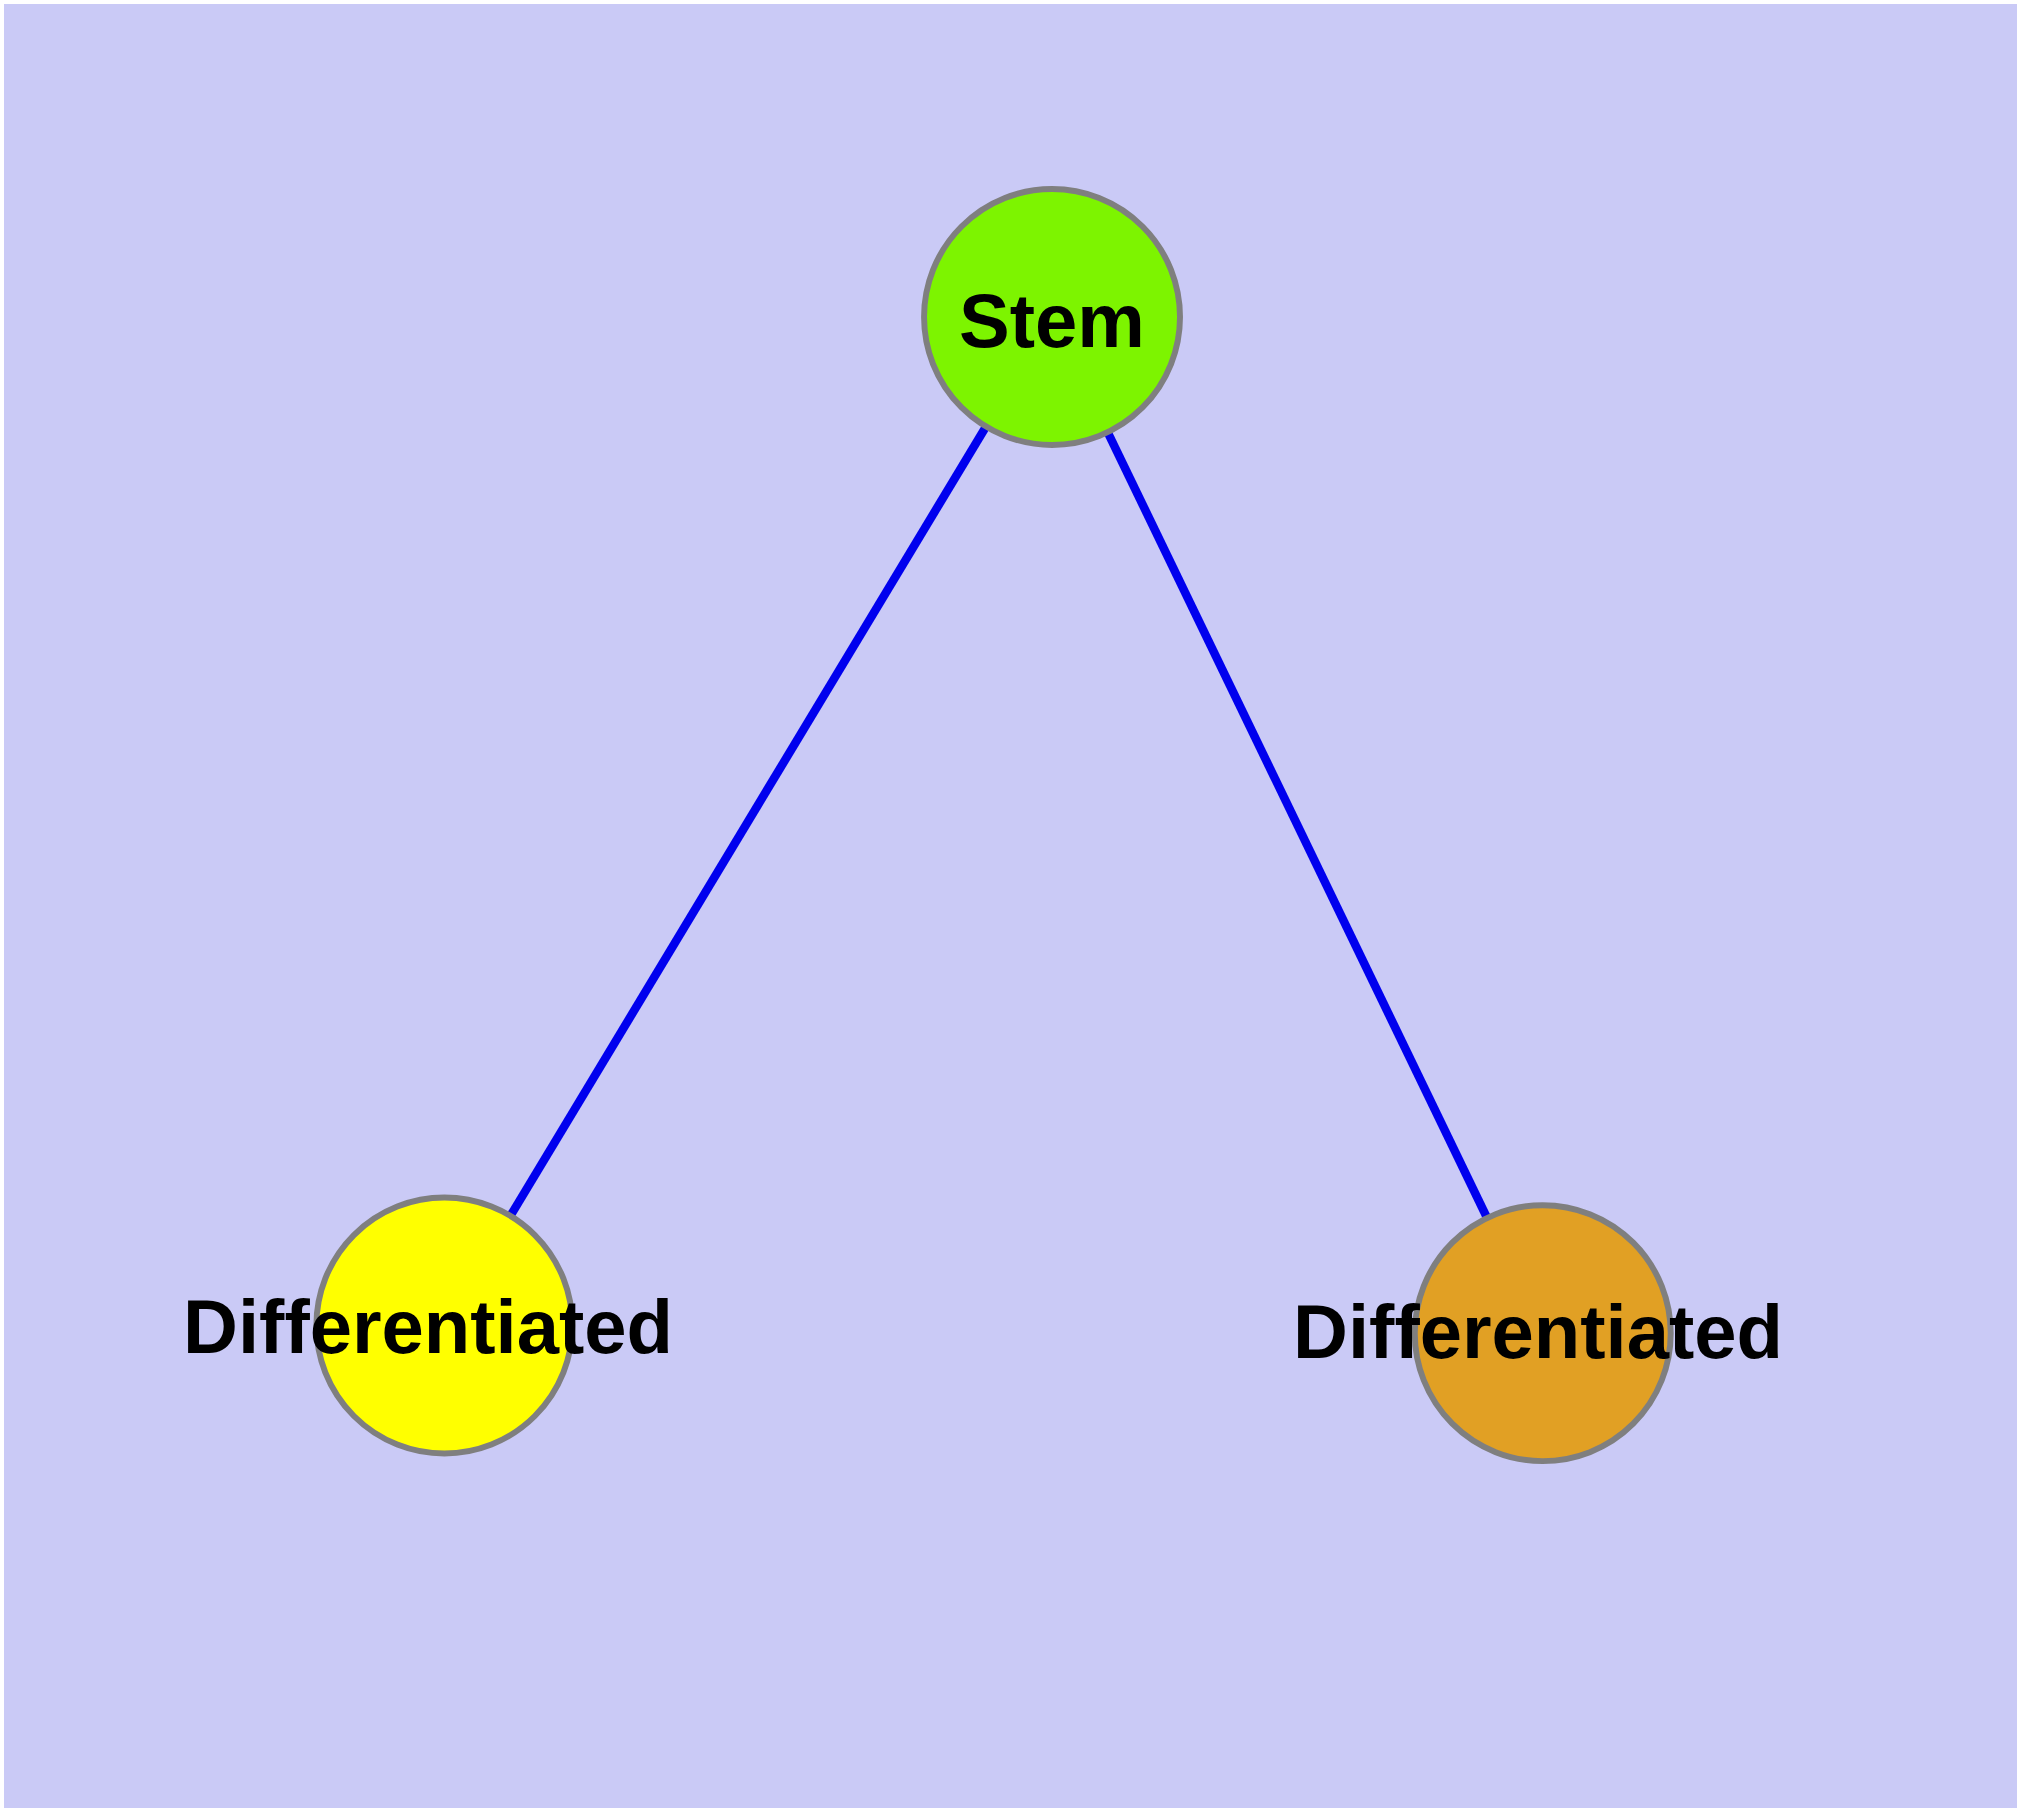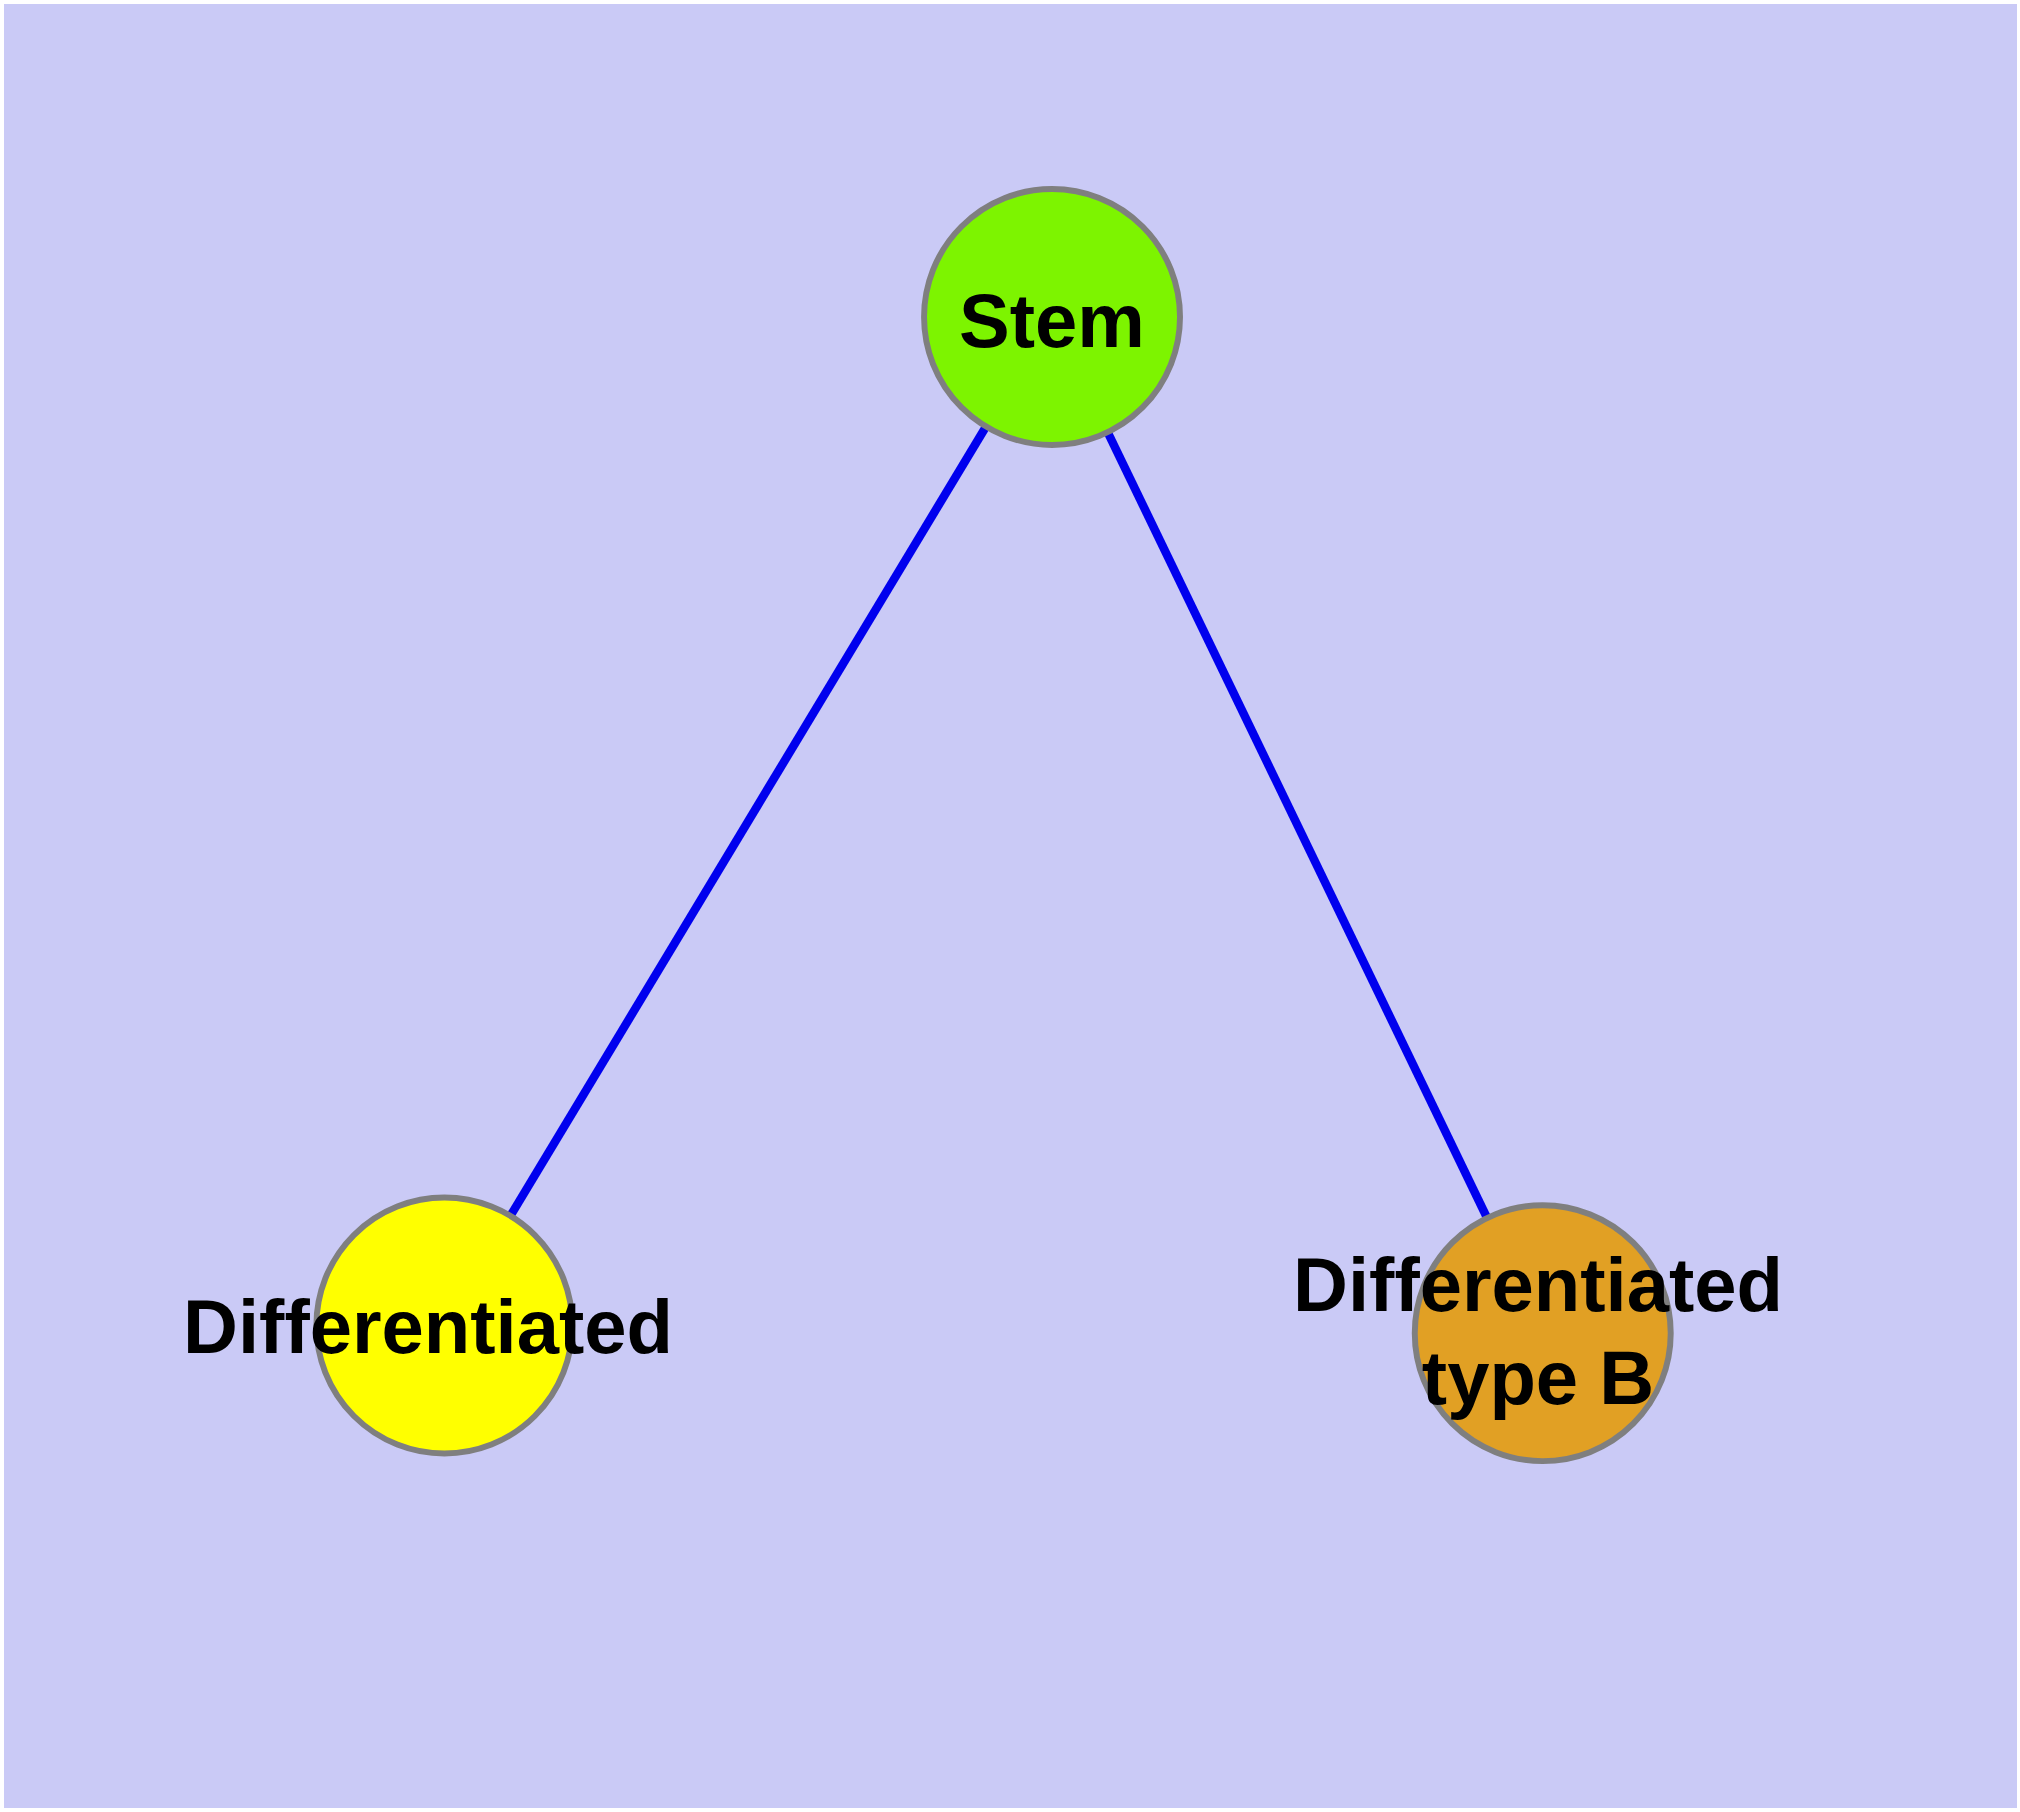--- a/index.html
+++ b/index.html
@@ -63,17 +63,16 @@
   <div class="node-label" style="left: 1052px; top: 320px; color: rgb(0, 0, 0);">
     <span class="line">Stem</span>
   </div>
 
   <div class="node-label" style="left: 428px; top: 1326px; color: rgb(0, 0, 0);">
     <span class="line">Differentiated</span>
   </div>
 
   <div class="node-label" style="left: 1538px; top: 1331px; color: rgb(0, 0, 0);">
     <span class="line">Differentiated</span>
-    <span class="line">type B</span>
   </div>
 
 </div>
 
 
 </body></html>

